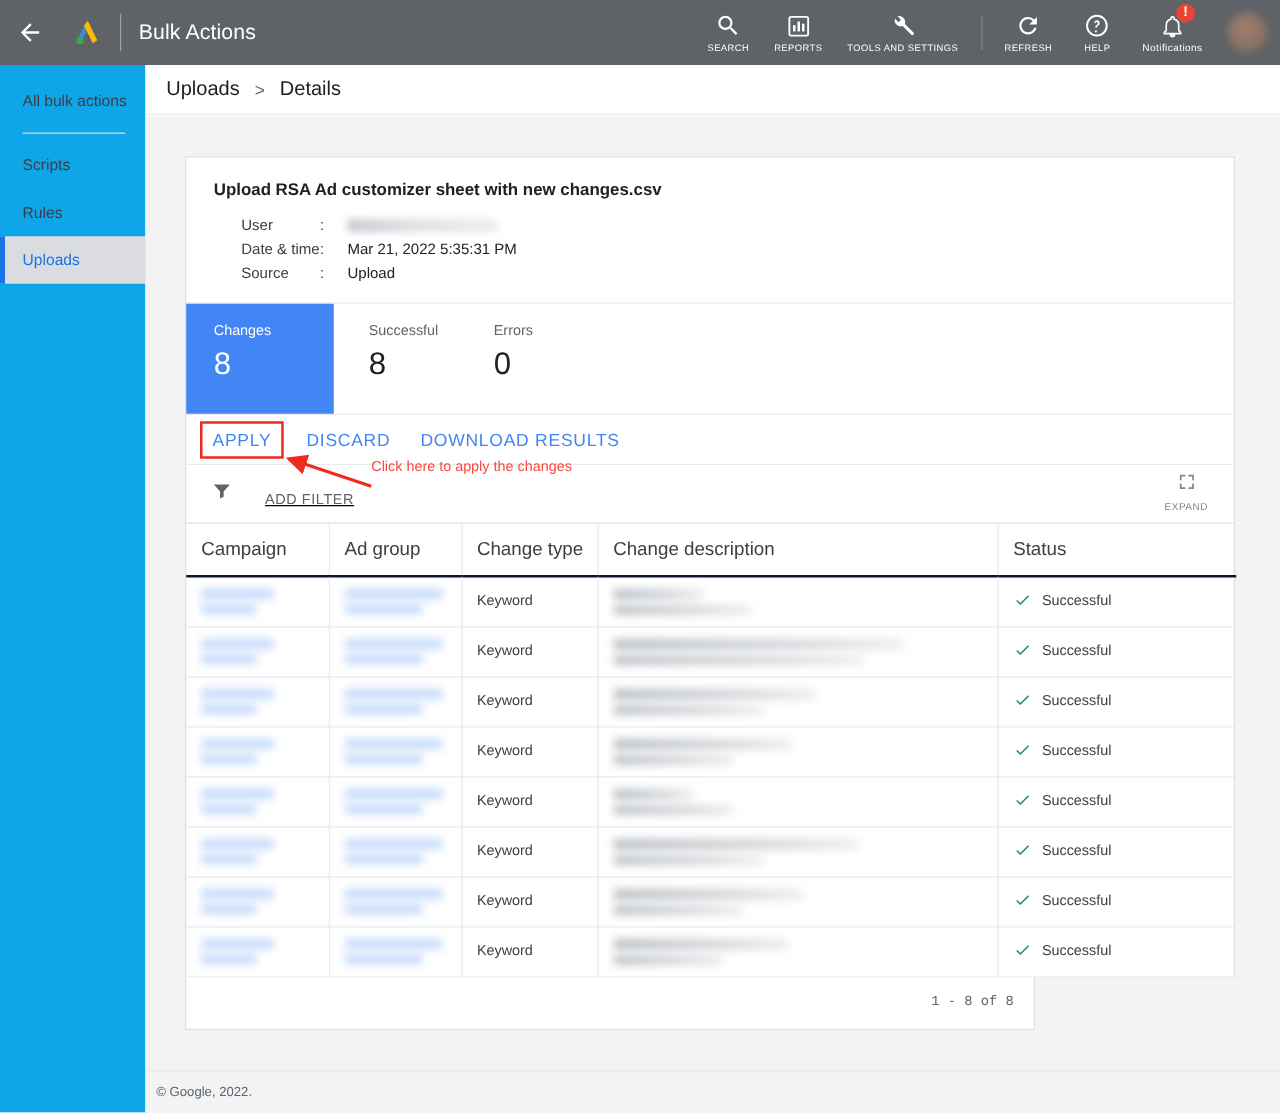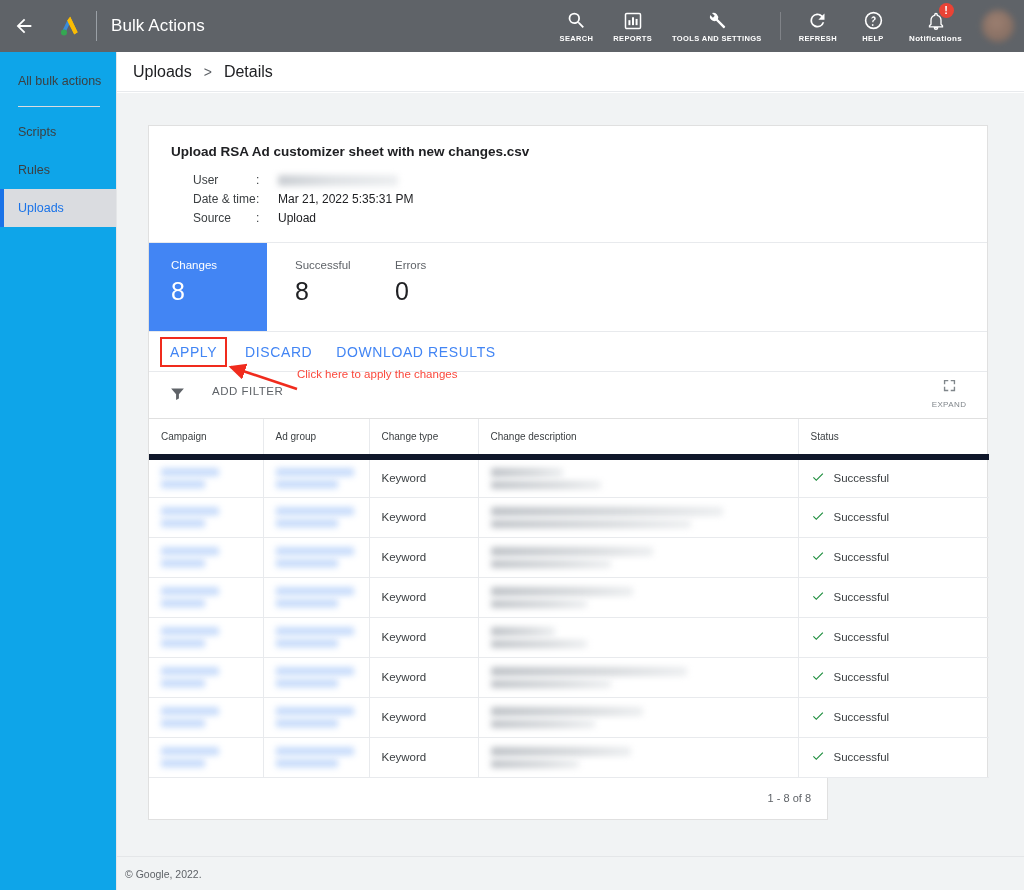--- a/index.html
+++ b/index.html
@@ -26,21 +26,21 @@
   .app-title { color: #fff; font-size: 17px; letter-spacing: .1px; }
 
   .appbar-right { margin-left: auto; display: flex; align-items: center; height: 52px; padding-right: 10px; }
   .bar-item {
     display: flex; flex-direction: column; align-items: center; justify-content: center;
     min-width: 52px; padding: 0 10px; height: 52px; cursor: pointer; color: #fff;
   }
   .bar-item .bi-icon { height: 22px; display: flex; align-items: flex-end; }
   .bar-item .bi-label {
     font-size: 7.5px; letter-spacing: .35px; text-transform: uppercase;
-    margin-top: 3px; text-align: center; line-height: 9px; color: #fff; font-weight: 700;
+    margin-top: 3px; text-align: center; line-height: 9px; color: #fff; font-weight: 400;
   }
   .bar-item.notif .bi-label { text-transform: none; font-size: 8px; }
   .vdiv { width: 1px; height: 28px; background: #808388; margin: 0 8px; }
   .bell-wrap { position: relative; }
   .badge {
     position: absolute; top: -6px; right: -8px; width: 15px; height: 15px;
     background: #ea4335; border-radius: 50%; color: #fff; font-size: 11px; font-weight: bold;
     display: flex; align-items: center; justify-content: center; line-height: 1;
   }
   .avatar {
@@ -120,34 +120,34 @@
   .annot-arrow { position: absolute; left: 74px; top: 30px; width: 80px; height: 32px; pointer-events: none; }
   .annot-text {
     position: absolute; left: 148px; top: 36px; color: #fa483c; font-size: 11.5px; white-space: nowrap;
   }
 
   
   .filterbar {
     height: 47px; display: flex; align-items: center; padding-left: 20px;
     border-bottom: 1px solid #e0e0e0; position: relative;
   }
-  .add-filter { display: flex; align-items: flex-start; cursor: pointer; }
+  .add-filter { display: flex; align-items: flex-end; cursor: pointer; text-decoration: underline; }
   .funnel { margin-right: 26px; }
   .add-filter-label { font-size: 11.5px; letter-spacing: .5px; color: #5f6368; text-transform: uppercase; }
   .expand-btn {
     position: absolute; right: 14px; top: 6px; width: 48px;
     display: flex; flex-direction: column; align-items: center; cursor: pointer;
   }
   .expand-btn .e-label { font-size: 8px; color: #80868b; letter-spacing: .4px; margin-top: 3px; }
 
   
   table.grid { width: 100%; border-collapse: collapse; table-layout: fixed; }
   table.grid th {
-    font-size: 10px; font-weight: 400; color: #3c4043; text-align: left;
-    padding: 12px 0 12px 12px; border-bottom: 6px solid #0f172a; border-right: 1px solid #e8eaed;
+    font-size: 15px; font-weight: 400; color: #3c4043; text-align: left;
+    padding: 12px 0 12px 12px; border-bottom: 2px solid #0f172a; border-right: 1px solid #e8eaed;
     height: 38px; vertical-align: middle;
   }
   table.grid th:last-child { border-right: none; }
   table.grid td {
     border-bottom: 1px solid #e8eaed; border-right: 1px solid #e8eaed;
     padding: 0 0 0 12px; height: 40px; font-size: 11.5px; color: #3c4043; vertical-align: middle;
   }
   table.grid td:last-child { border-right: none; }
   col.c-campaign { width: 114px; }
   col.c-adgroup  { width: 106px; }
@@ -165,21 +165,21 @@
     display: block; border-radius: 2px; filter: blur(3.4px);
     background: linear-gradient(90deg,#bdc1c6 0%, #d5d8db 60%, #eceef0 100%);
   }
   .status-cell { display: flex; align-items: center; }
   .check { margin-right: 9px; }
   .status-text { color: #3c4043; font-size: 11.5px; }
 
   .pager {
     height: 42px; display: flex; align-items: center; justify-content: flex-end;
     padding-right: 16px; font-size: 11px; color: #5f6368;
-    border: 1px solid #e0e0e0; border-top: none; background: #fff; width: 680px;
+    border: 1px solid #e0e0e0; border-top: none; background: #fff; width: 680px; font-family: Liberation Mono, monospace;
   }
 
   .page-footer {
     position: absolute; left: 117px; bottom: 0; width: 907px; height: 34px;
     border-top: 1px solid #e4e6e8; background: #f1f3f4;
     display: flex; align-items: center; padding-left: 8px;
     font-size: 10.5px; color: #5f6368;
   }
 </style>
 </head>

